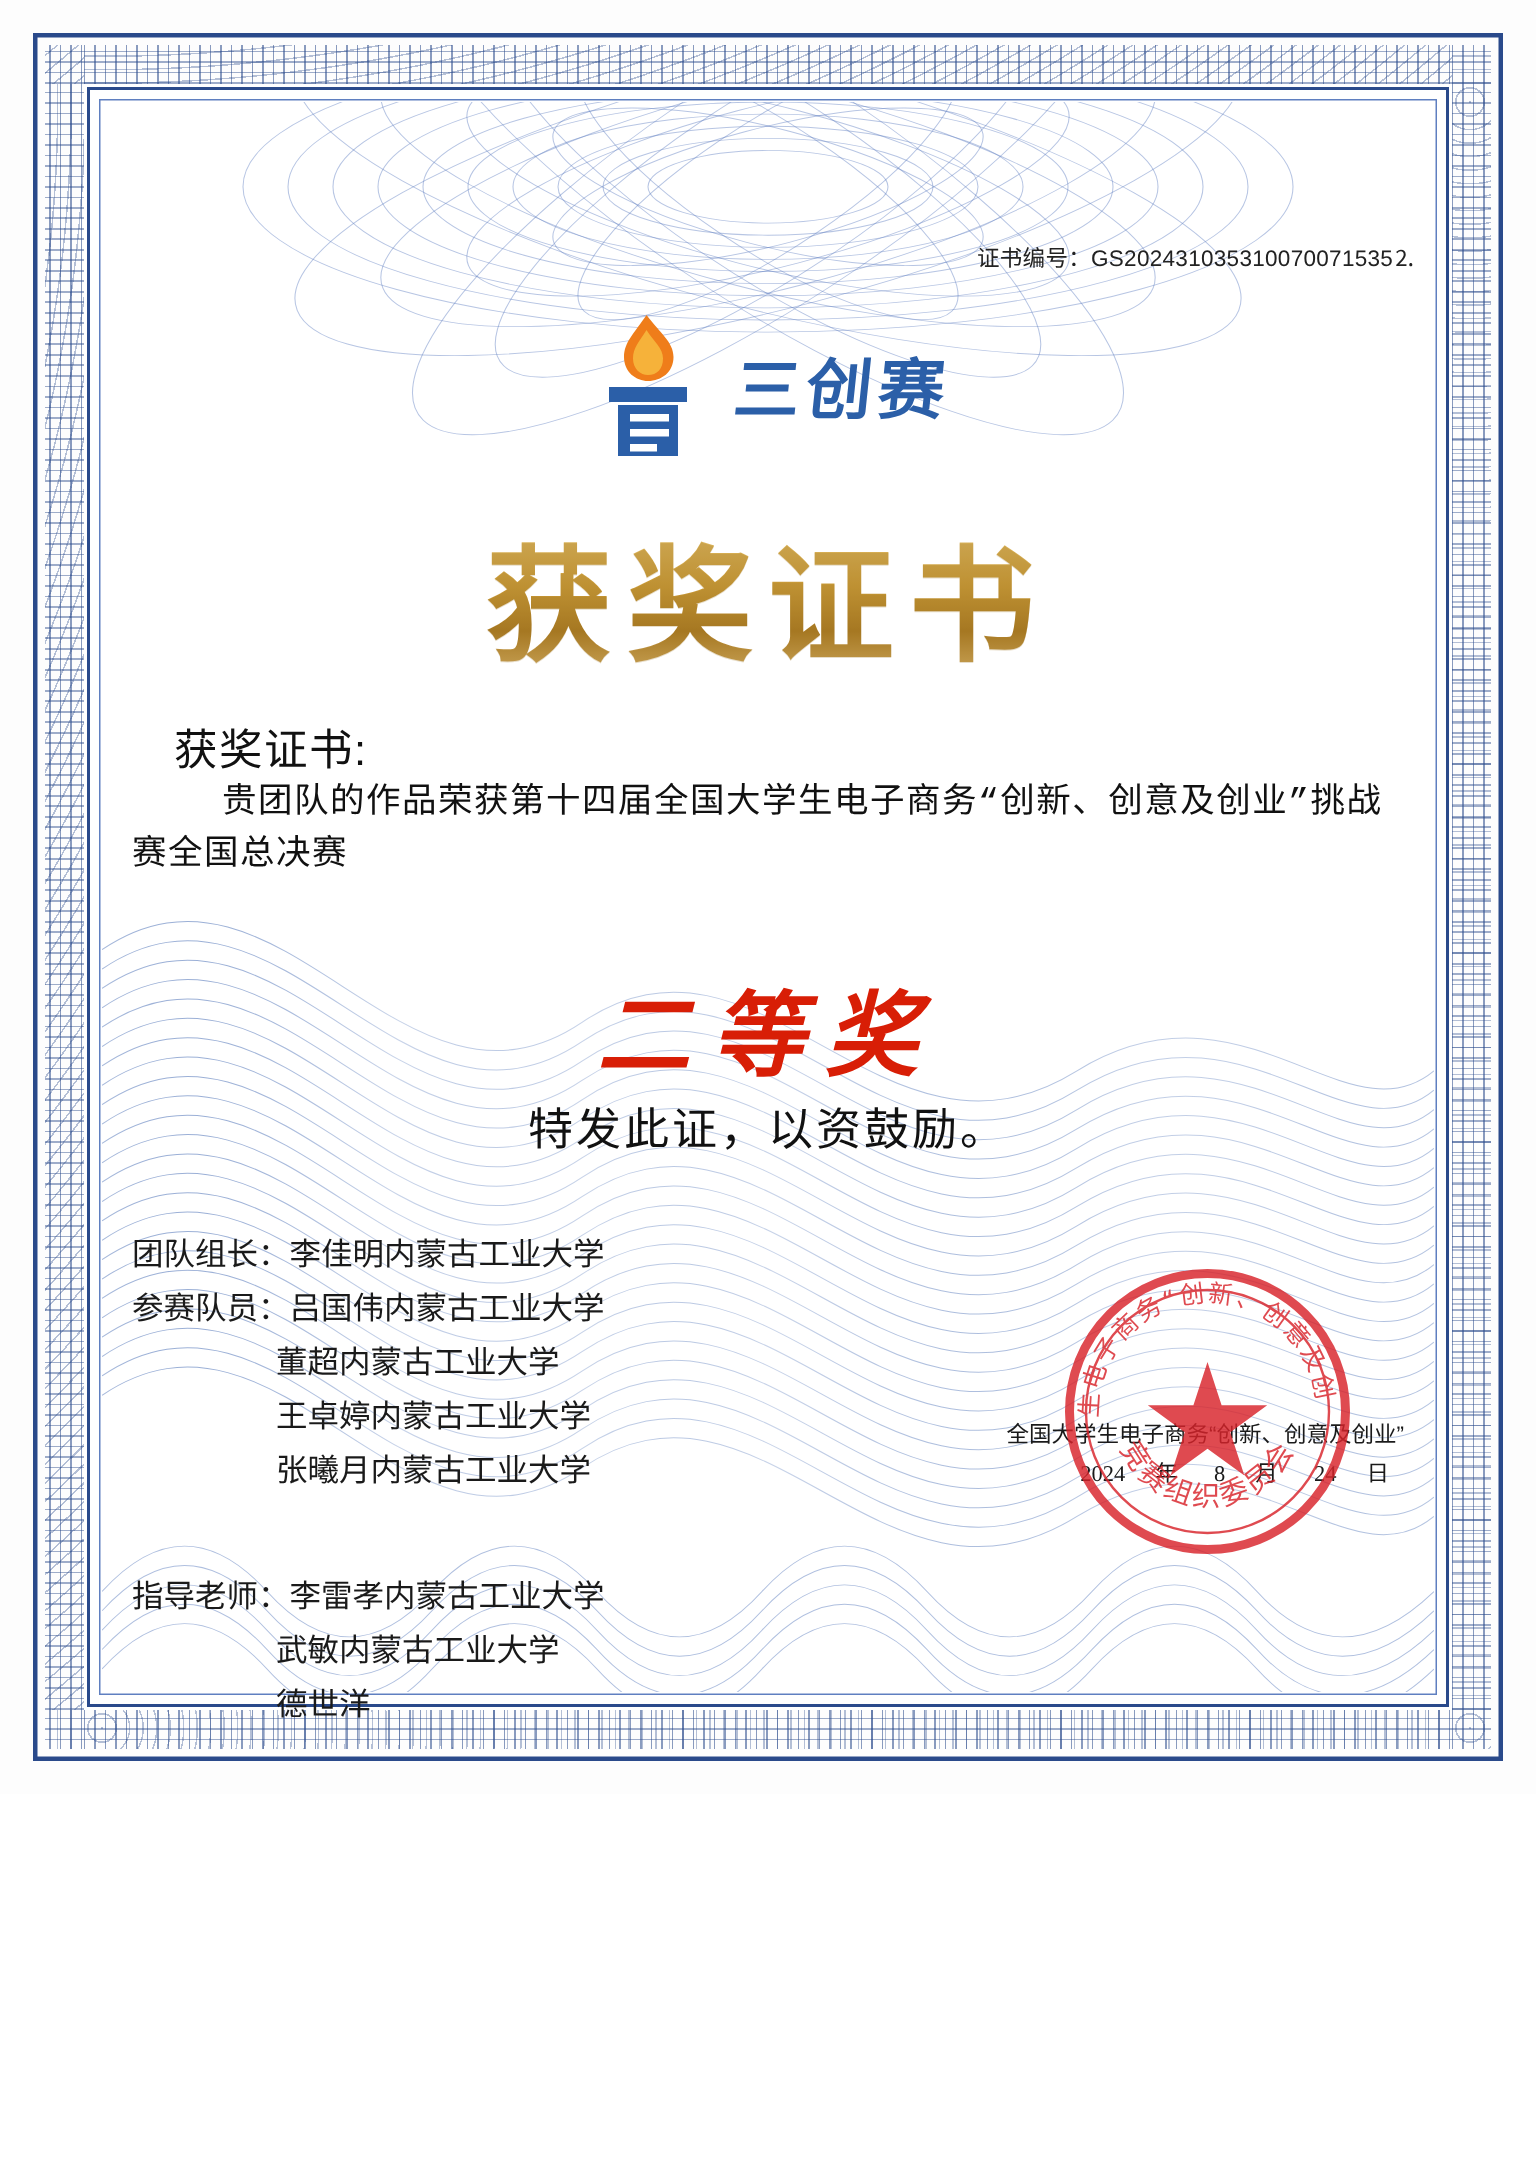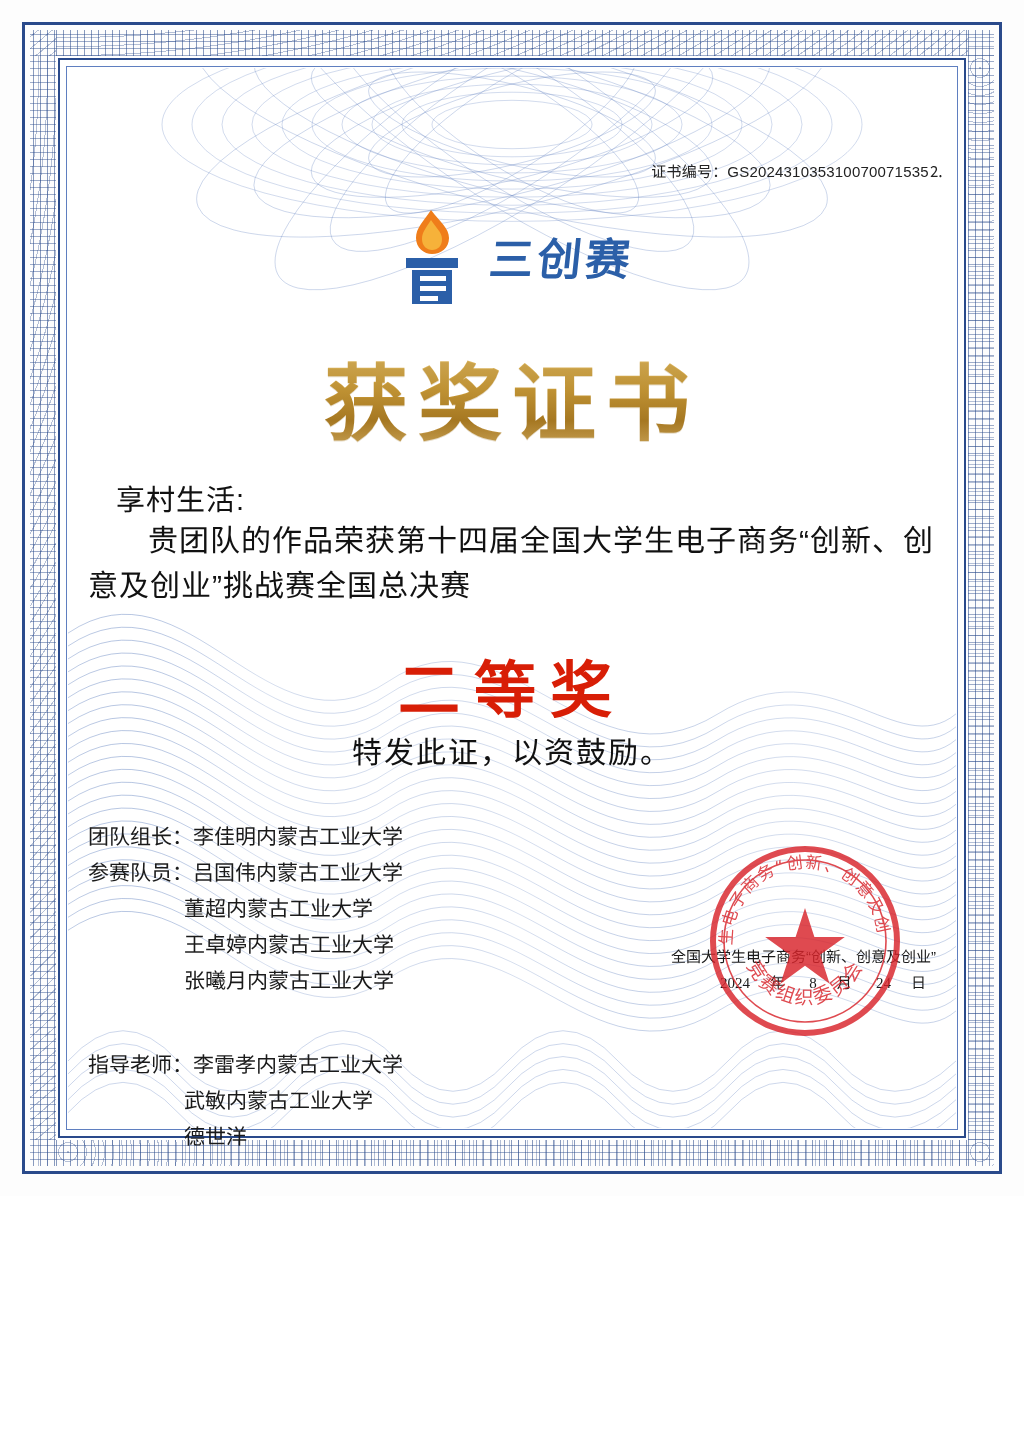--- a/index.html
+++ b/index.html
@@ -142,37 +142,39 @@
     top: 408px;
     font-size: 29px;
     color: #111;
     letter-spacing: 1px;
   }
   .body-text {
     position: absolute;
     left: 20px;
     right: 16px;
     top: 450px;
-    font-size: 30px;
+    font-size: 23px;
     line-height: 1.5;
     color: #111;
     text-indent: 60px;
     letter-spacing: 1px;
+    font-family: Liberation Mono, monospace;
   }
 
   .award-level {
     position: absolute;
     left: 0; right: 0;
     top: 572px;
     text-align: center;
     font-size: 62px;
     font-weight: bold;
     color: #d81e06;
     letter-spacing: 14px;
     font-family: "DejaVu Serif", "Liberation Serif", serif;
+    font-style: italic;
   }
   .encourage {
     position: absolute;
     left: 0; right: 0;
     top: 660px;
     text-align: center;
     font-size: 30px;
     color: #111;
     letter-spacing: 2px;
   }
@@ -332,21 +334,21 @@
           <path d="M16 50 h52 v10 h-52 Z" fill="#2b5fa8"></path>
           <path d="M22 62 h40 v34 h-40 Z" fill="#2b5fa8"></path>
           <path d="M30 68 h26 v5 h-26 Z M30 78 h26 v5 h-26 Z M30 88 h18 v5 h-18 Z" fill="#ffffff"></path>
         </svg>
       </div>
       <div class="logo-text">三创赛</div>
     </div>
 
     <div class="title-cn">获奖证书</div>
 
-    <div class="salutation">享村生活:</div>
+    <div class="salutation">获奖证书:</div>
     <div class="body-text">贵团队的作品荣获第十四届全国大学生电子商务“创新、创意及创业”挑战赛全国总决赛</div>
 
     <div class="award-level">二等奖</div>
     <div class="encourage">特发此证，以资鼓励。</div>
 
     <div class="roster">
       <div class="roster-line">
         <span class="roster-label">团队组长：</span>
         <span class="roster-name">李佳明</span>
         <span>内蒙古工业大学</span>

